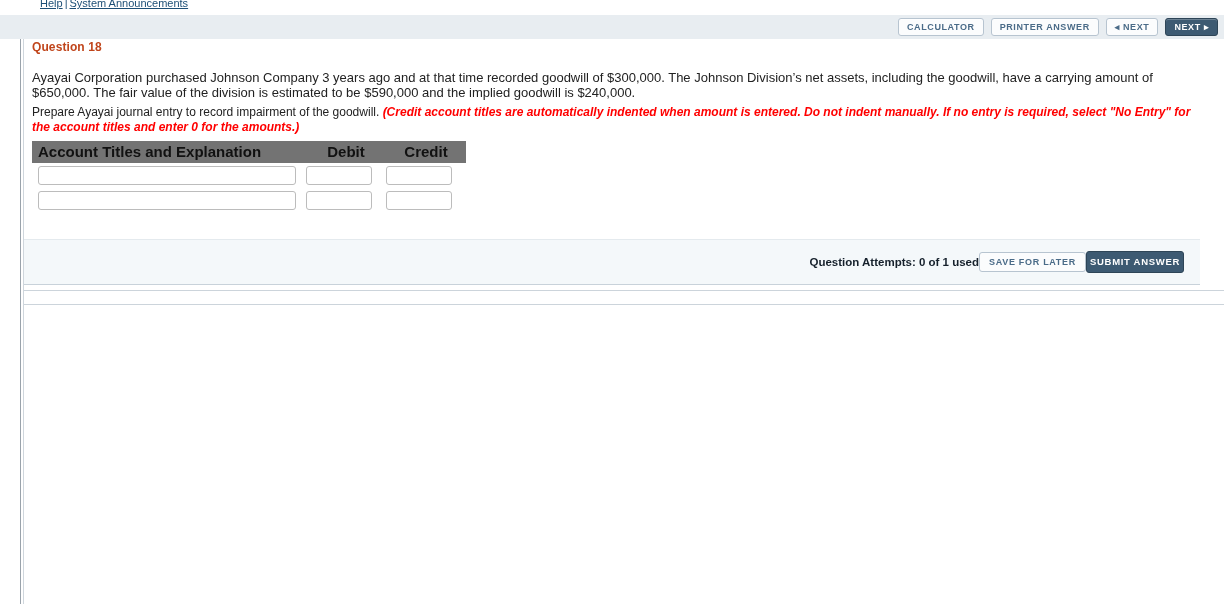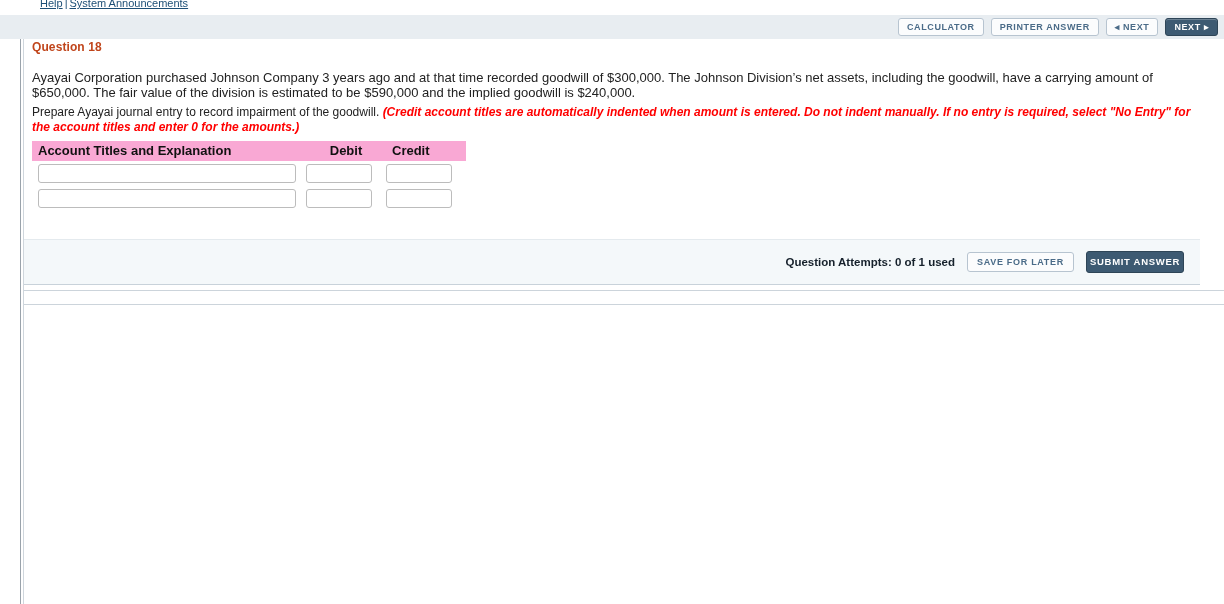--- a/index.html
+++ b/index.html
@@ -175,33 +175,33 @@
   }
 
   
   .entry-table {
     position: absolute;
     left: 8px;
     top: 102px;
     border-collapse: collapse;
   }
   .entry-table th {
-    background: #f9a8d4;
-    font-size: 13px;
+    background: #737373;
+    font-size: 15px;
     font-weight: bold;
     color: #111111;
     text-align: left;
     padding: 2px 6px 3px 6px;
     height: 13px;
     white-space: nowrap;
     margin-left: 6px;
   }
   .entry-table th.col-account { width: 262px; }
   .entry-table th.col-debit   { width: 68px; text-align: center; }
-  .entry-table th.col-credit  { width: 68px; }
+  .entry-table th.col-credit  { width: 68px; text-align: center; }
   .entry-table td {
     padding: 3px 2px 3px 0;
     vertical-align: middle;
   }
   .entry-table td.cell-pad-left { padding-left: 6px; }
   .field {
     box-sizing: border-box;
     height: 19px;
     border: 1px solid #bcbcbc;
     border-radius: 3px;
@@ -225,21 +225,20 @@
     background: #f4f8fa;
     border-top: 1px solid #e4eaee;
     border-bottom: 1px solid #c8d2da;
   }
   .footer-inner {
     position: absolute;
     right: 16px;
     top: 11px;
     display: flex;
     align-items: center;
-    gap: 12px;
   }
   .attempts-text {
     font-size: 11.5px;
     font-weight: bold;
     color: #15202b;
     white-space: nowrap;
   }
   .ft-btn {
     display: inline-block;
     font-family: "Liberation Sans", sans-serif;

